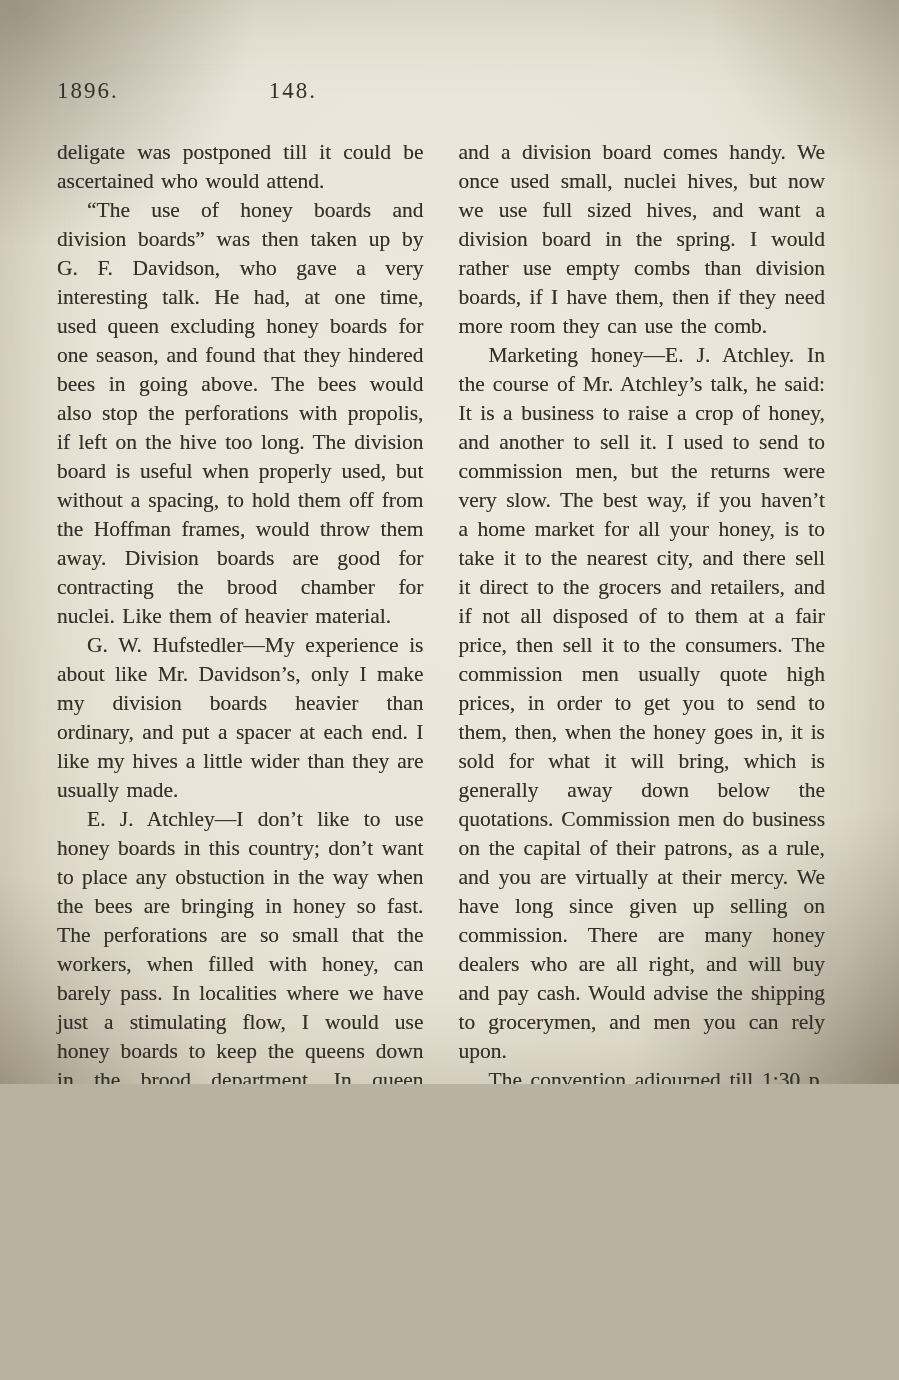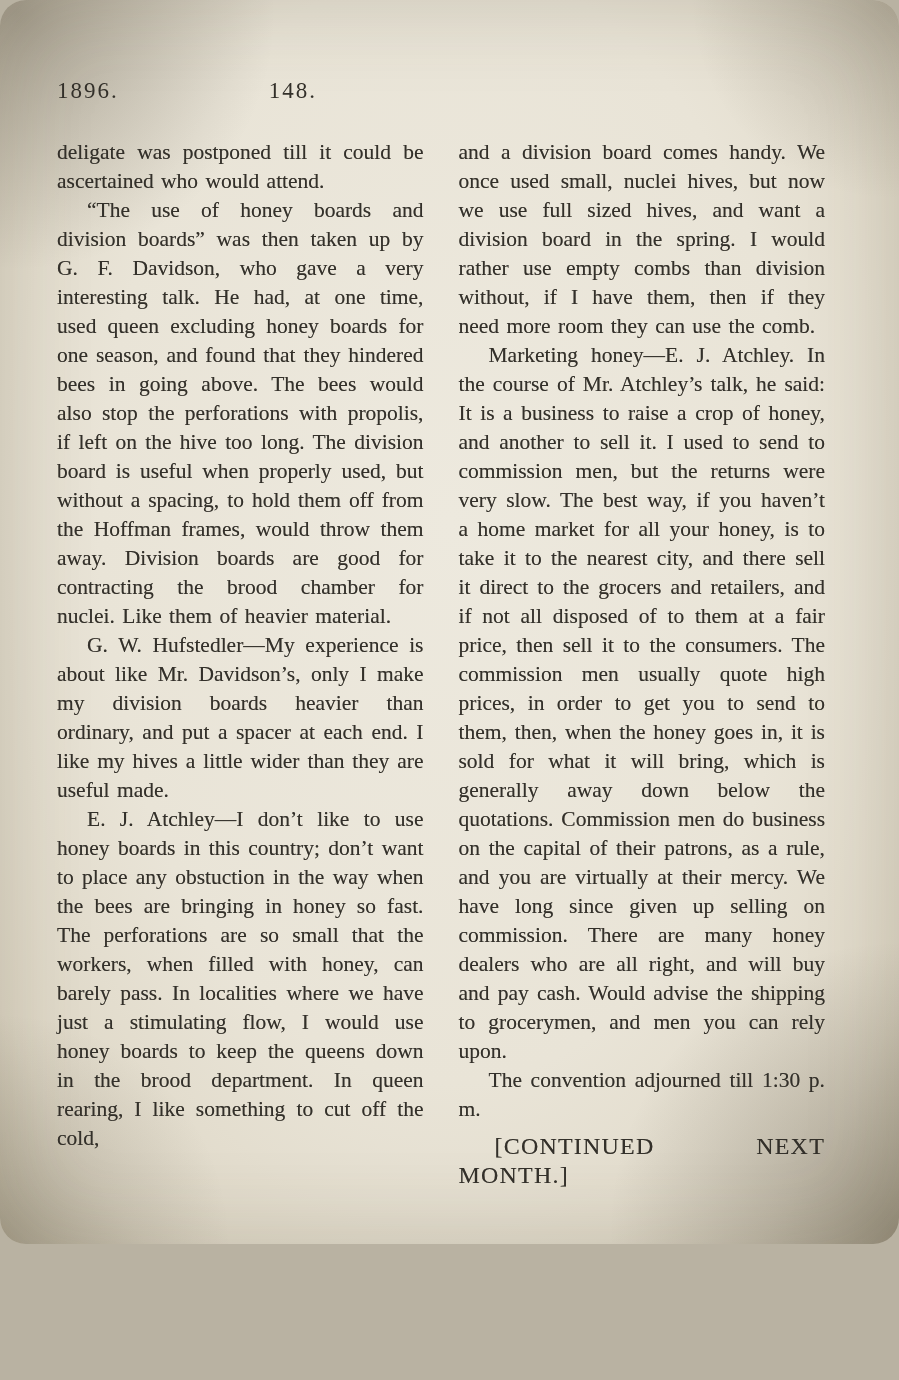--- a/index.html
+++ b/index.html
@@ -3,32 +3,31 @@
 <meta charset="utf-8">
 <title>The Southland Queen — p. 179</title>
 <style>
   * { margin: 0; padding: 0; box-sizing: border-box; }
   html, body { background: #b9b2a2; }
   body { font-family: "Liberation Serif", "DejaVu Serif", serif; }
 
   .page {
     position: relative;
     width: 899px;
-    height: 1244px;
+    height: 1084px;
     overflow: hidden;
     color: #33302a;
     padding: 78px 74px 0 57px;
     background:
       radial-gradient(circle at 2% 1%,  rgba(45,38,25,.30), rgba(45,38,25,0) 17%),
       radial-gradient(circle at 99% 0%, rgba(45,38,25,.20), rgba(45,38,25,0) 13%),
       radial-gradient(circle at 100% 99%, rgba(45,38,25,.32), rgba(45,38,25,0) 19%),
       radial-gradient(circle at 0% 100%, rgba(45,38,25,.22), rgba(45,38,25,0) 15%),
       radial-gradient(ellipse at 50% 42%, #ede9de 0%, #e9e4d7 55%, #ded7c6 85%, #cfc7b2 100%);
     box-shadow: inset 0 0 95px rgba(70,58,35,.20);
-    border-radius: 26px;
   }
 
   .page-header {
     display: flex;
     align-items: baseline;
   }
   .hdr-year {
     width: 130px;
     font-size: 23px;
     letter-spacing: 2px;
@@ -92,26 +91,26 @@
   <header class="page-header">
     <span class="hdr-year">1896.</span>
     <span class="hdr-pageno">148.</span>
   </header>
 
   <main class="body-columns">
 
     <div class="col">
       <p class="noindent">deligate was postponed till it could be ascertained who would attend.</p>
       <p>“The use of honey boards and division boards” was then taken up by G. F. Davidson, who gave a very interesting talk. He had, at one time, used queen excluding honey boards for one season, and found that they hindered bees in going above. The bees would also stop the perforations with propolis, if left on the hive too long. The division board is useful when properly used, but without a spacing, to hold them off from the Hoffman frames, would throw them away. Division boards are good for contracting the brood chamber for nuclei. Like them of heavier material.</p>
-      <p>G. W. Hufstedler—My experience is about like Mr. Davidson’s, only I make my division boards heavier than ordinary, and put a spacer at each end. I like my hives a little wider than they are useful made.</p>
+      <p>G. W. Hufstedler—My experience is about like Mr. Davidson’s, only I make my division boards heavier than ordinary, and put a spacer at each end. I like my hives a little wider than they are usually made.</p>
       <p>E. J. Atchley—I don’t like to use honey boards in this country; don’t want to place any obstuction in the way when the bees are bringing in honey so fast. The perforations are so small that the workers, when filled with honey, can barely pass. In localities where we have just a stimulating flow, I would use honey boards to keep the queens down in the brood department. In queen rearing, I like something to cut off the cold,</p>
     </div>
 
     <div class="col">
-      <p class="noindent">and a division board comes handy. We once used small, nuclei hives, but now we use full sized hives, and want a division board in the spring. I would rather use empty combs than division without, if I have them, then if they need more room they can use the comb.</p>
+      <p class="noindent">and a division board comes handy. We once used small, nuclei hives, but now we use full sized hives, and want a division board in the spring. I would rather use empty combs than division boards, if I have them, then if they need more room they can use the comb.</p>
       <p>Marketing honey—E. J. Atchley. In the course of Mr. Atchley’s talk, he said: It is a business to raise a crop of honey, and another to sell it. I used to send to commission men, but the returns were very slow. The best way, if you haven’t a home market for all your honey, is to take it to the nearest city, and there sell it direct to the grocers and retailers, and if not all disposed of to them at a fair price, then sell it to the consumers. The commission men usually quote high prices, in order to get you to send to them, then, when the honey goes in, it is sold for what it will bring, which is generally away down below the quotations. Commission men do business on the capital of their patrons, as a rule, and you are virtually at their mercy. We have long since given up selling on commission. There are many honey dealers who are all right, and will buy and pay cash. Would advise the shipping to grocerymen, and men you can rely upon.</p>
       <p>The convention adjourned till 1:30 p. m.</p>
       <p class="continued">[CONTINUED NEXT MONTH.]</p>
     </div>
 
   </main>
 
   <span class="smudge"></span>
 
 </div>

